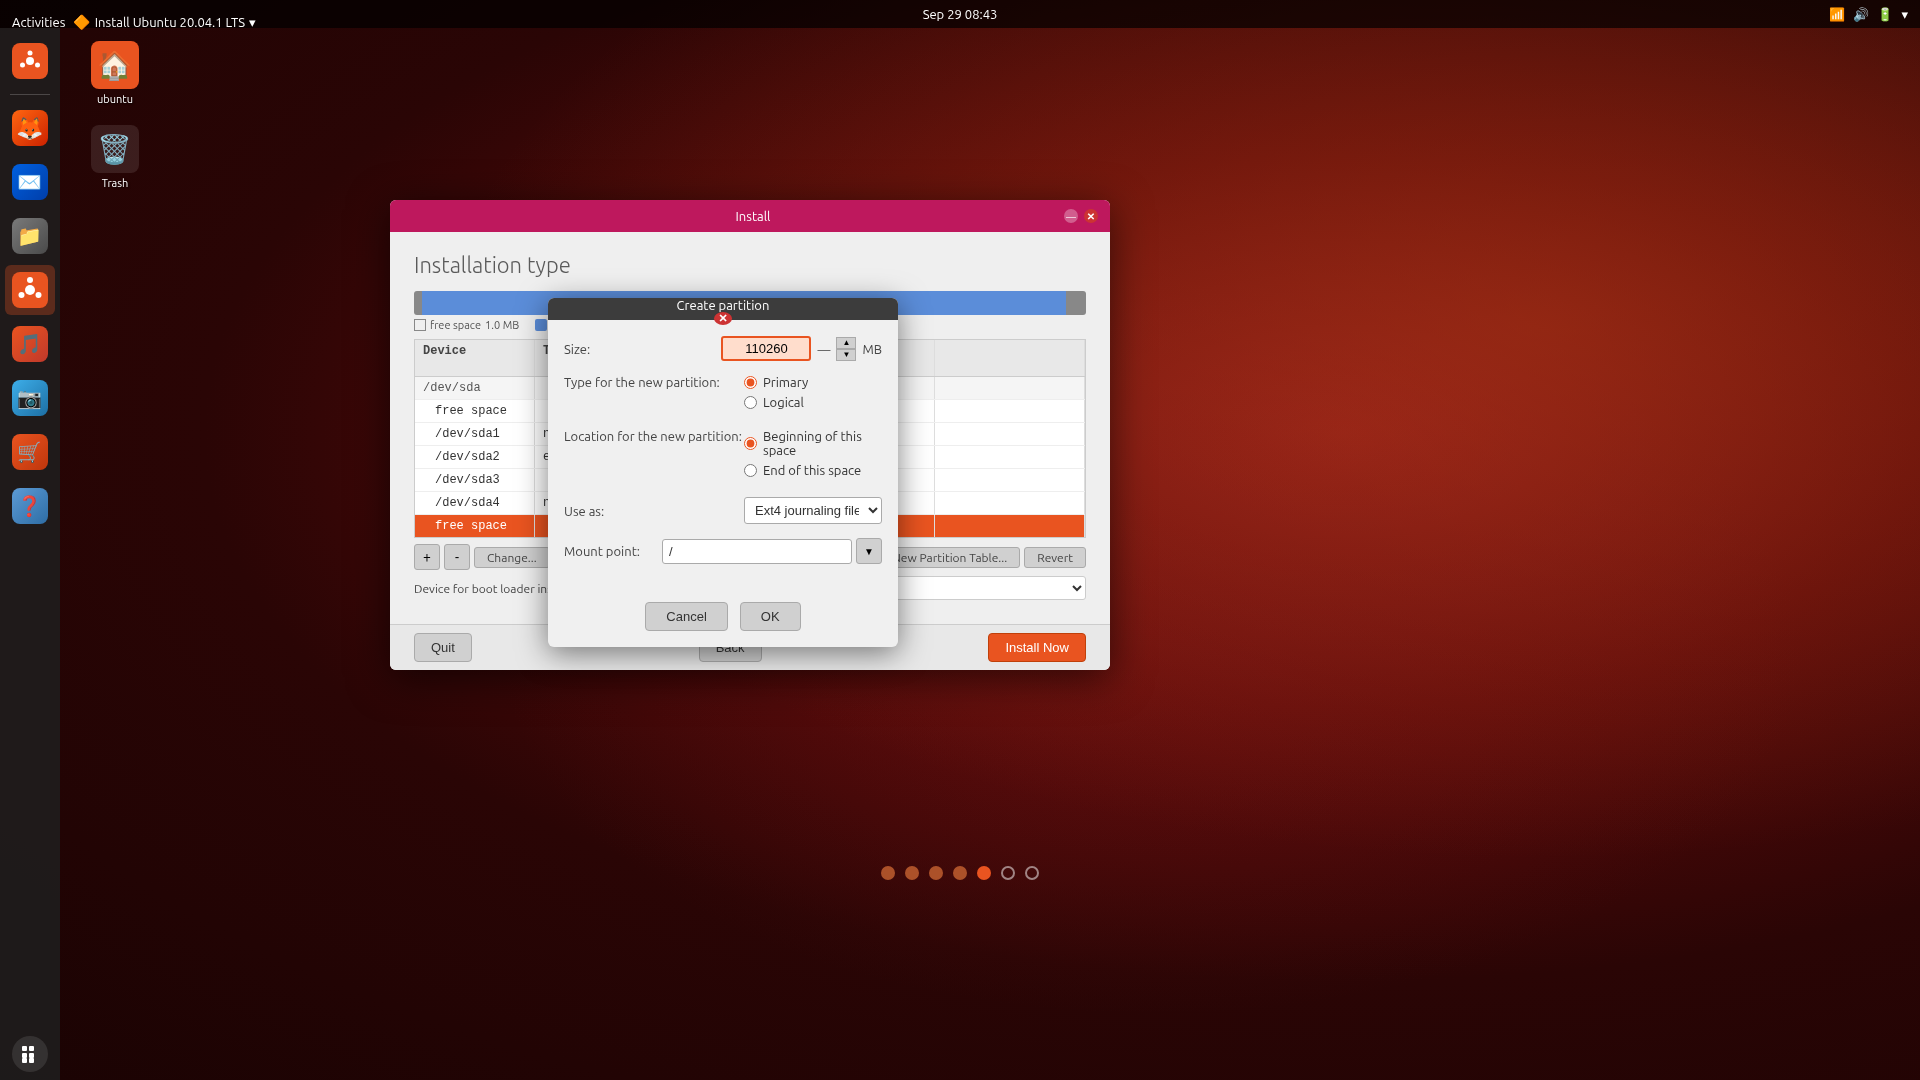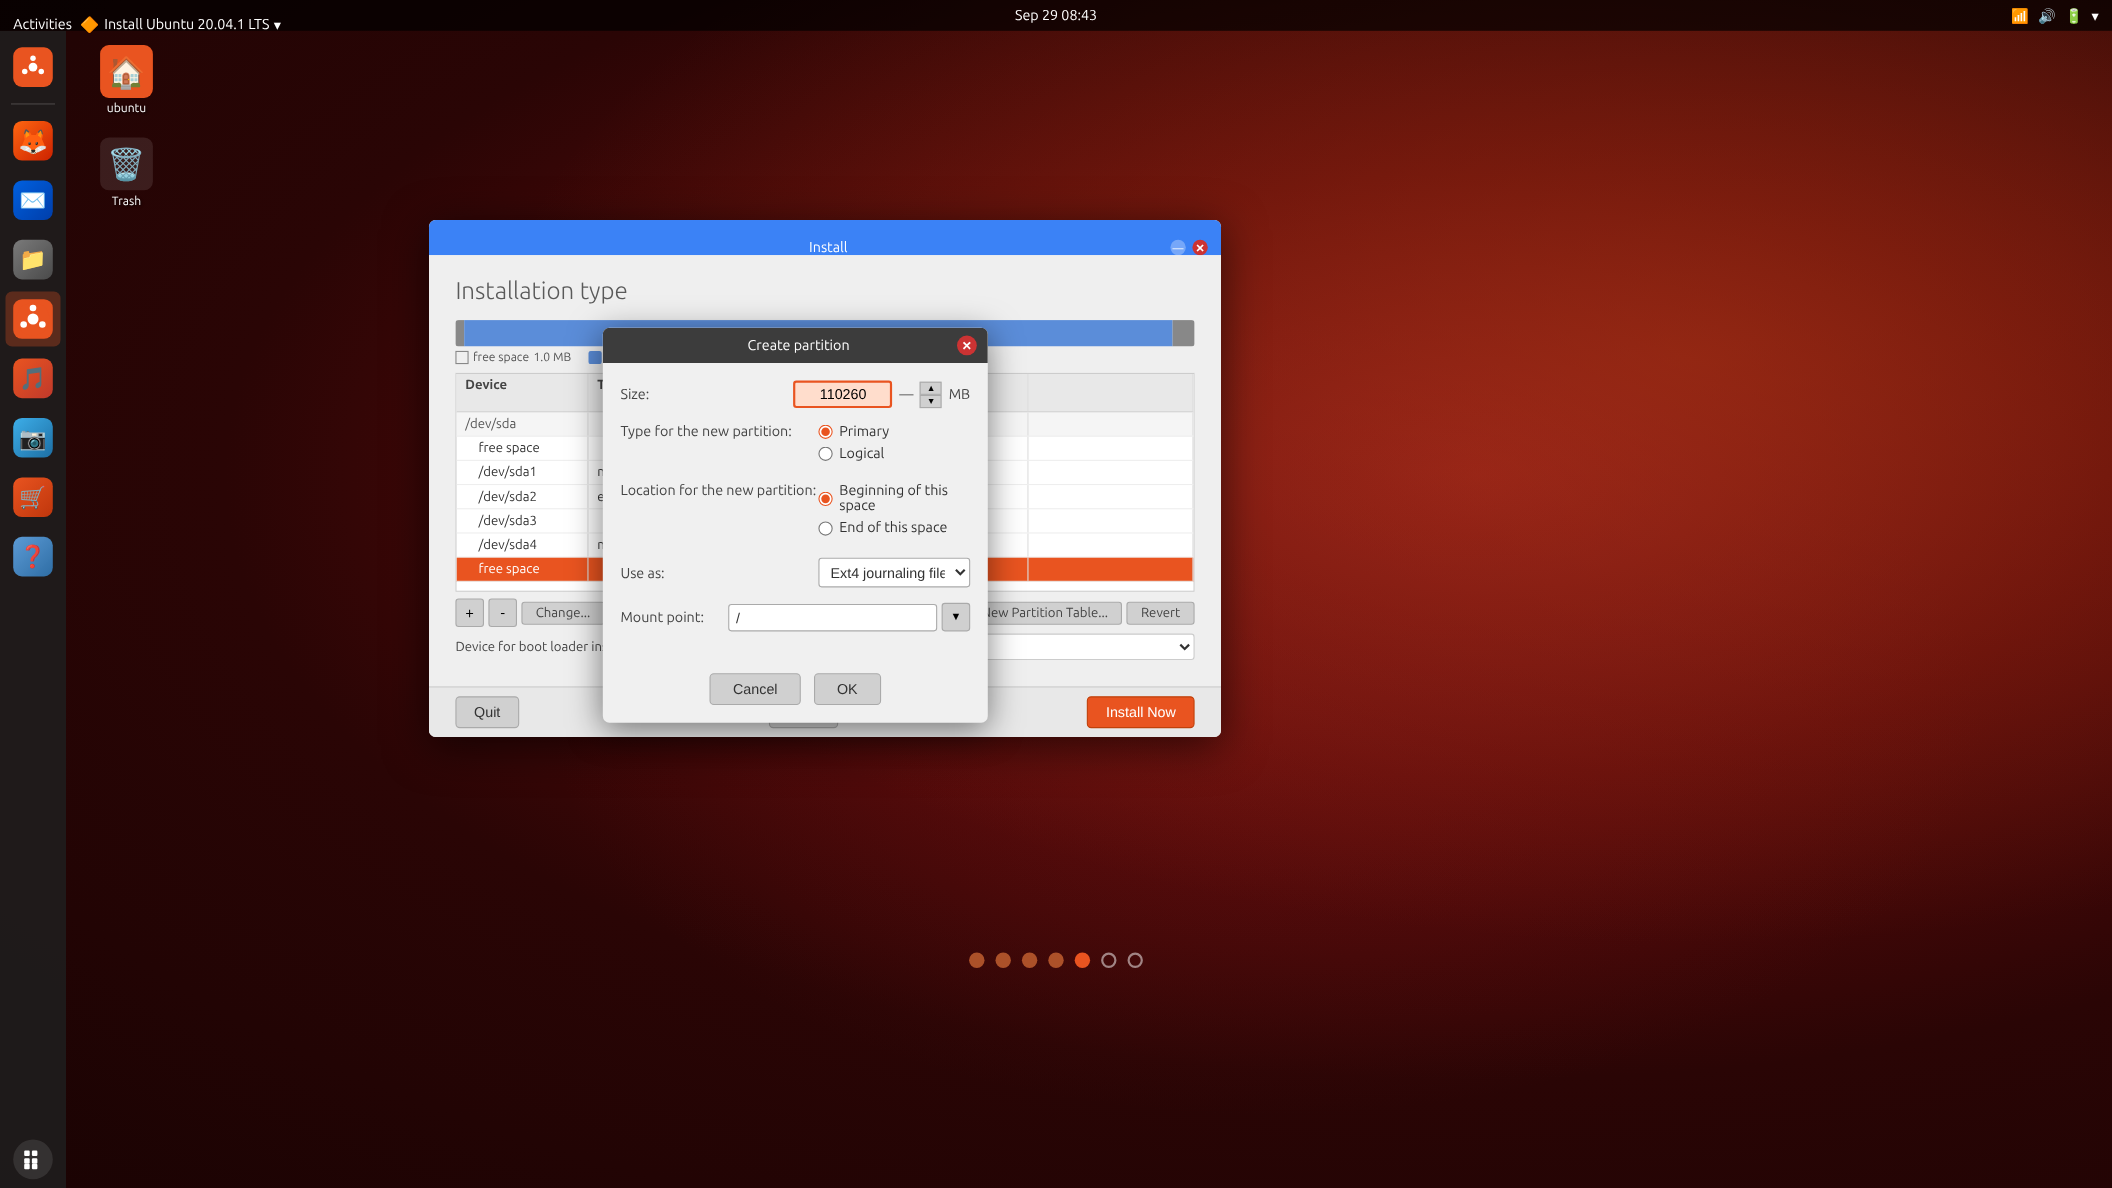--- a/index.html
+++ b/index.html
@@ -209,23 +209,23 @@
       background: #f0f0f0;
       border-radius: 6px;
       box-shadow: 0 8px 40px rgba(0,0,0,0.6);
       z-index: 200;
       display: flex;
       flex-direction: column;
       overflow: hidden;
     }
     .window-titlebar {
       height: 32px;
-      background: #3b82f6;
-      display: flex;
-      align-items: flex-end;
+      background: #be185d;
+      display: flex;
+      align-items: center;
       justify-content: space-between;
       padding: 0 12px;
       color: white;
       font-size: 13px;
     }
     .titlebar-title {
       flex: 1;
       text-align: center;
     }
     .titlebar-controls {
@@ -296,20 +296,21 @@
       display: grid;
       grid-template-columns: 120px 80px 80px 80px 80px 80px 1fr;
       background: #e8e8e8;
       border-bottom: 1px solid #ccc;
       font-weight: bold;
       color: #444;
     }
     .table-header > div, .table-row > div {
       padding: 4px 8px;
       border-right: 1px solid #ddd;
+      font-family: Liberation Mono, monospace;
     }
     .table-row {
       display: grid;
       grid-template-columns: 120px 80px 80px 80px 80px 80px 1fr;
       border-bottom: 1px solid #eee;
       color: #333;
     }
     .table-row.selected {
       background: #e95420;
       color: white;
@@ -429,28 +430,29 @@
       position: absolute;
       left: 548px;
       top: 298px;
       width: 350px;
       background: #f0f0f0;
       border-radius: 6px;
       box-shadow: 0 6px 30px rgba(0,0,0,0.5);
       overflow: hidden;
     }
     .dialog-titlebar {
-      height: 32px;
+      height: 22px;
       background: #3c3c3c;
       display: flex;
       align-items: center;
       justify-content: space-between;
       padding: 0 10px;
       color: white;
       font-size: 13px;
+      flex-direction: column;
     }
     .dialog-close-btn {
       width: 18px;
       height: 18px;
       background: #cc3333;
       border-radius: 50%;
       display: flex;
       align-items: center;
       justify-content: center;
       cursor: pointer;

